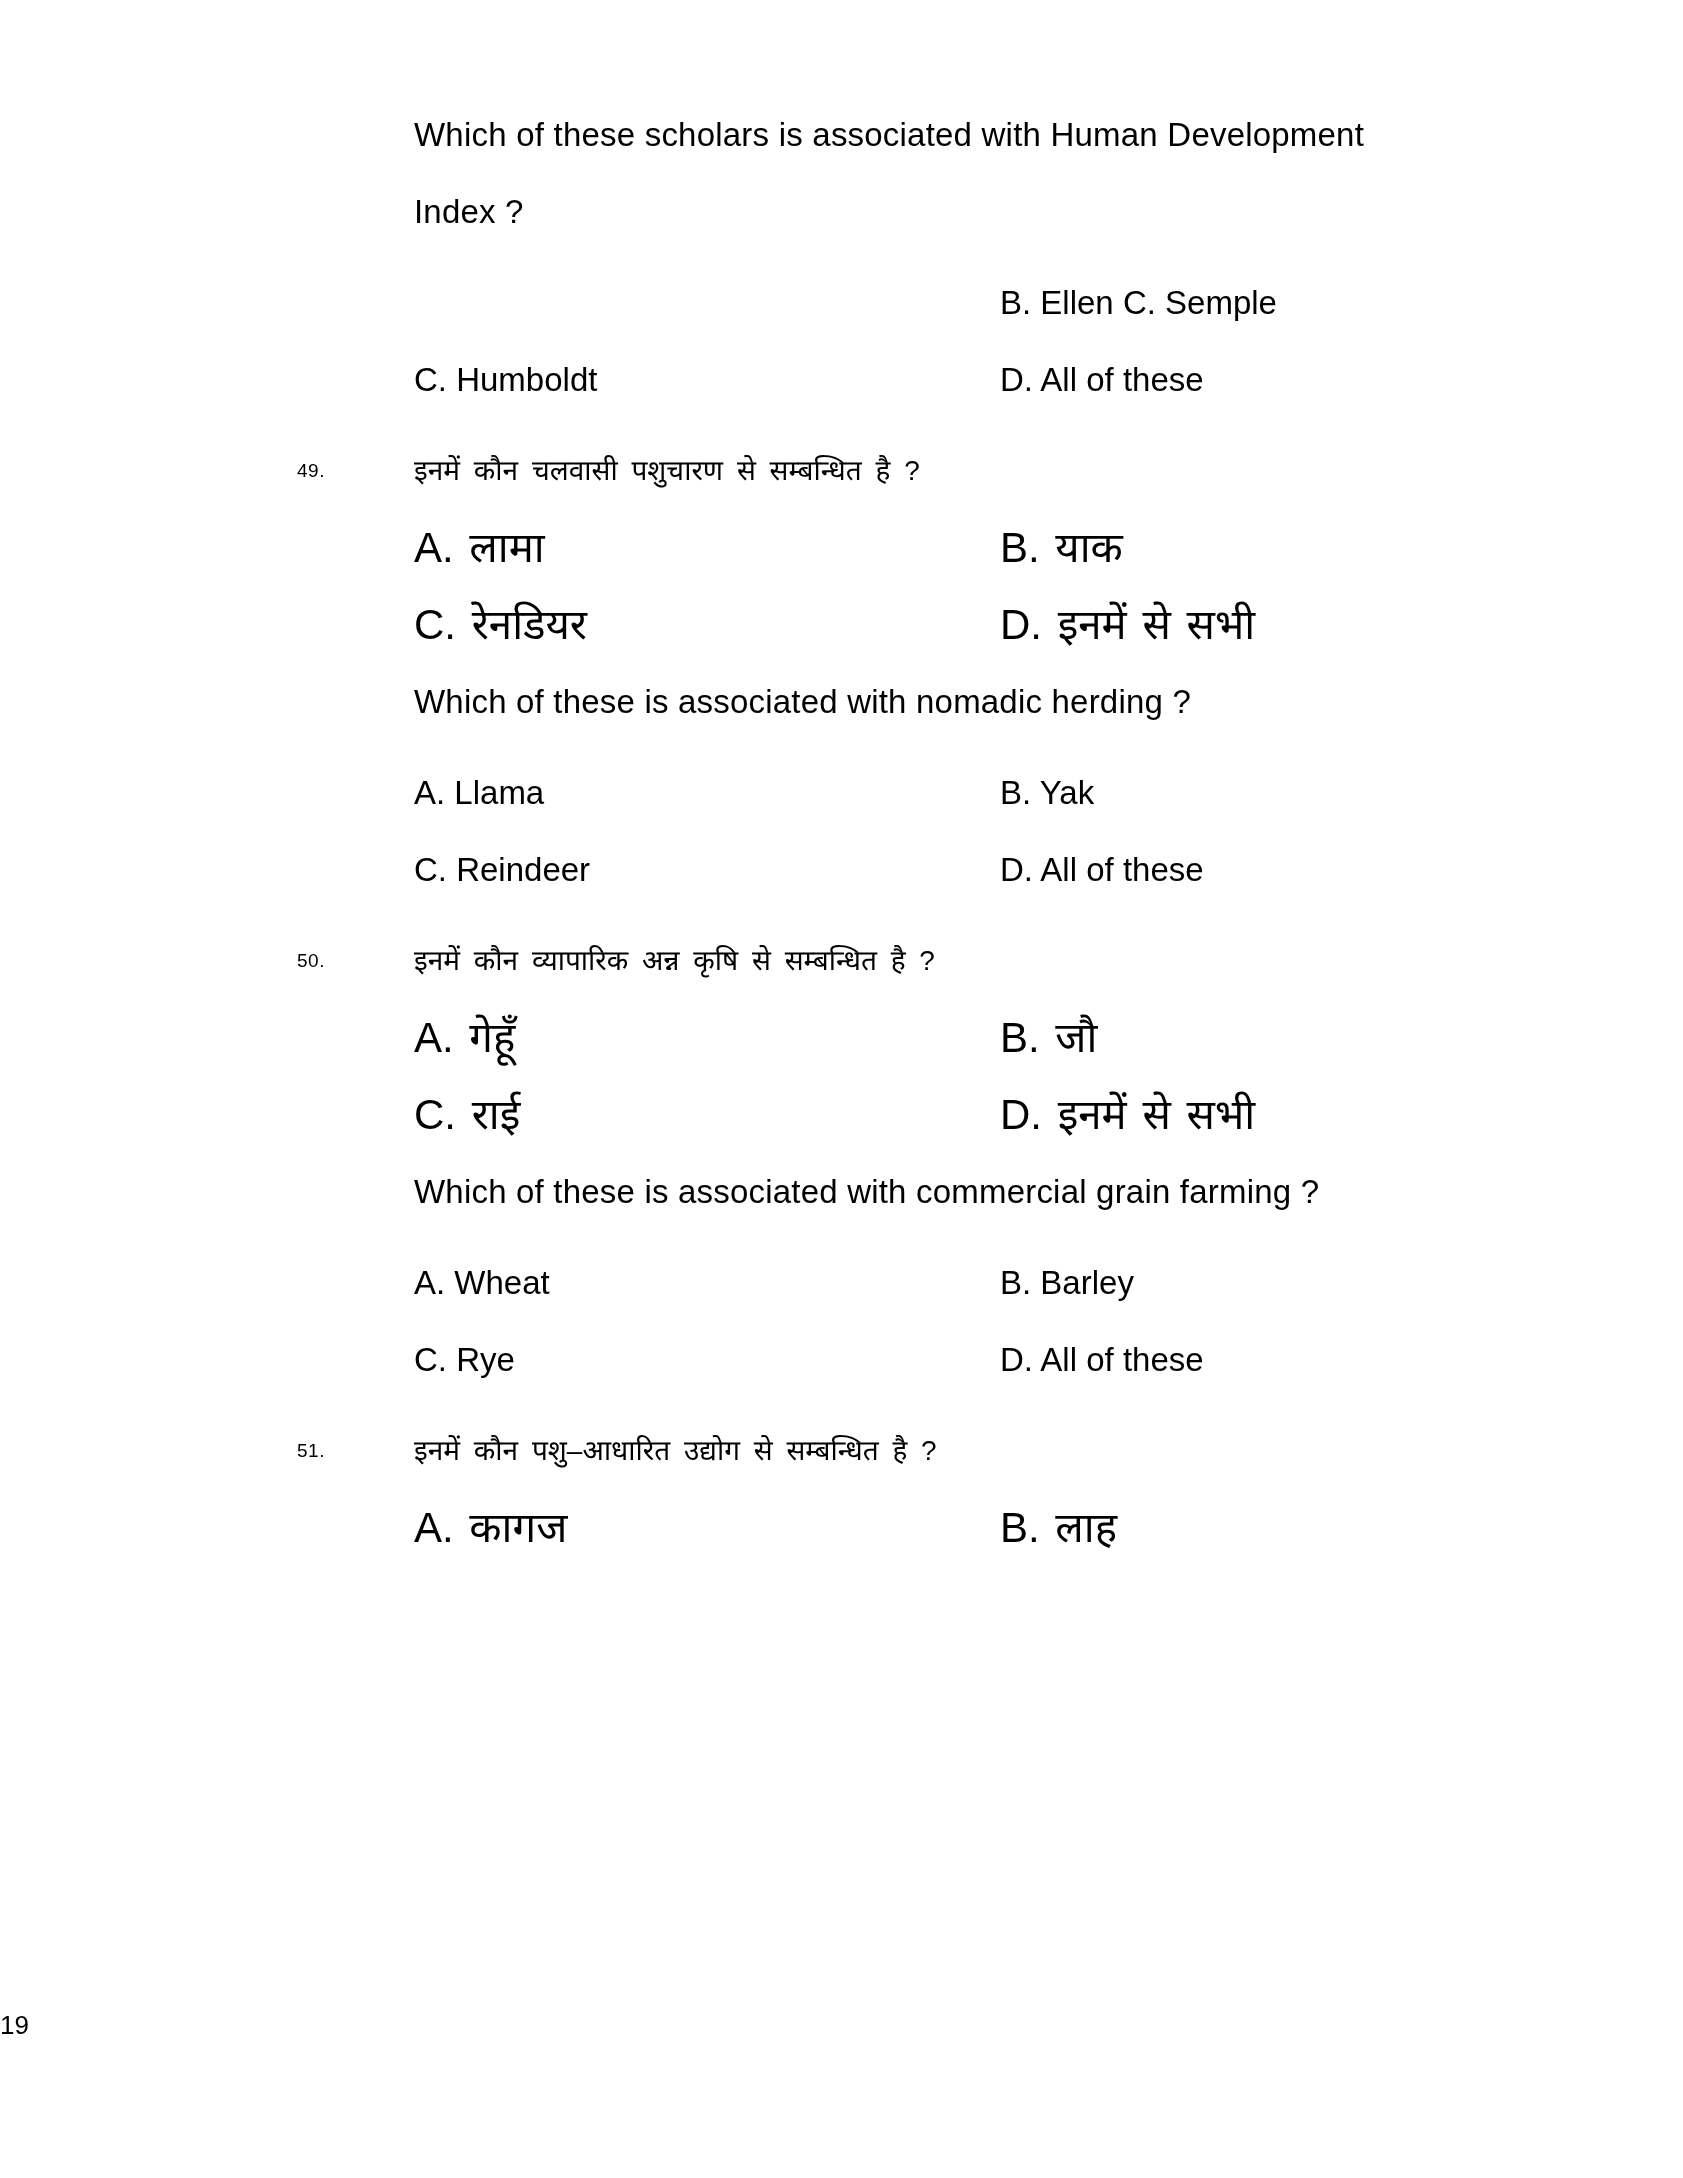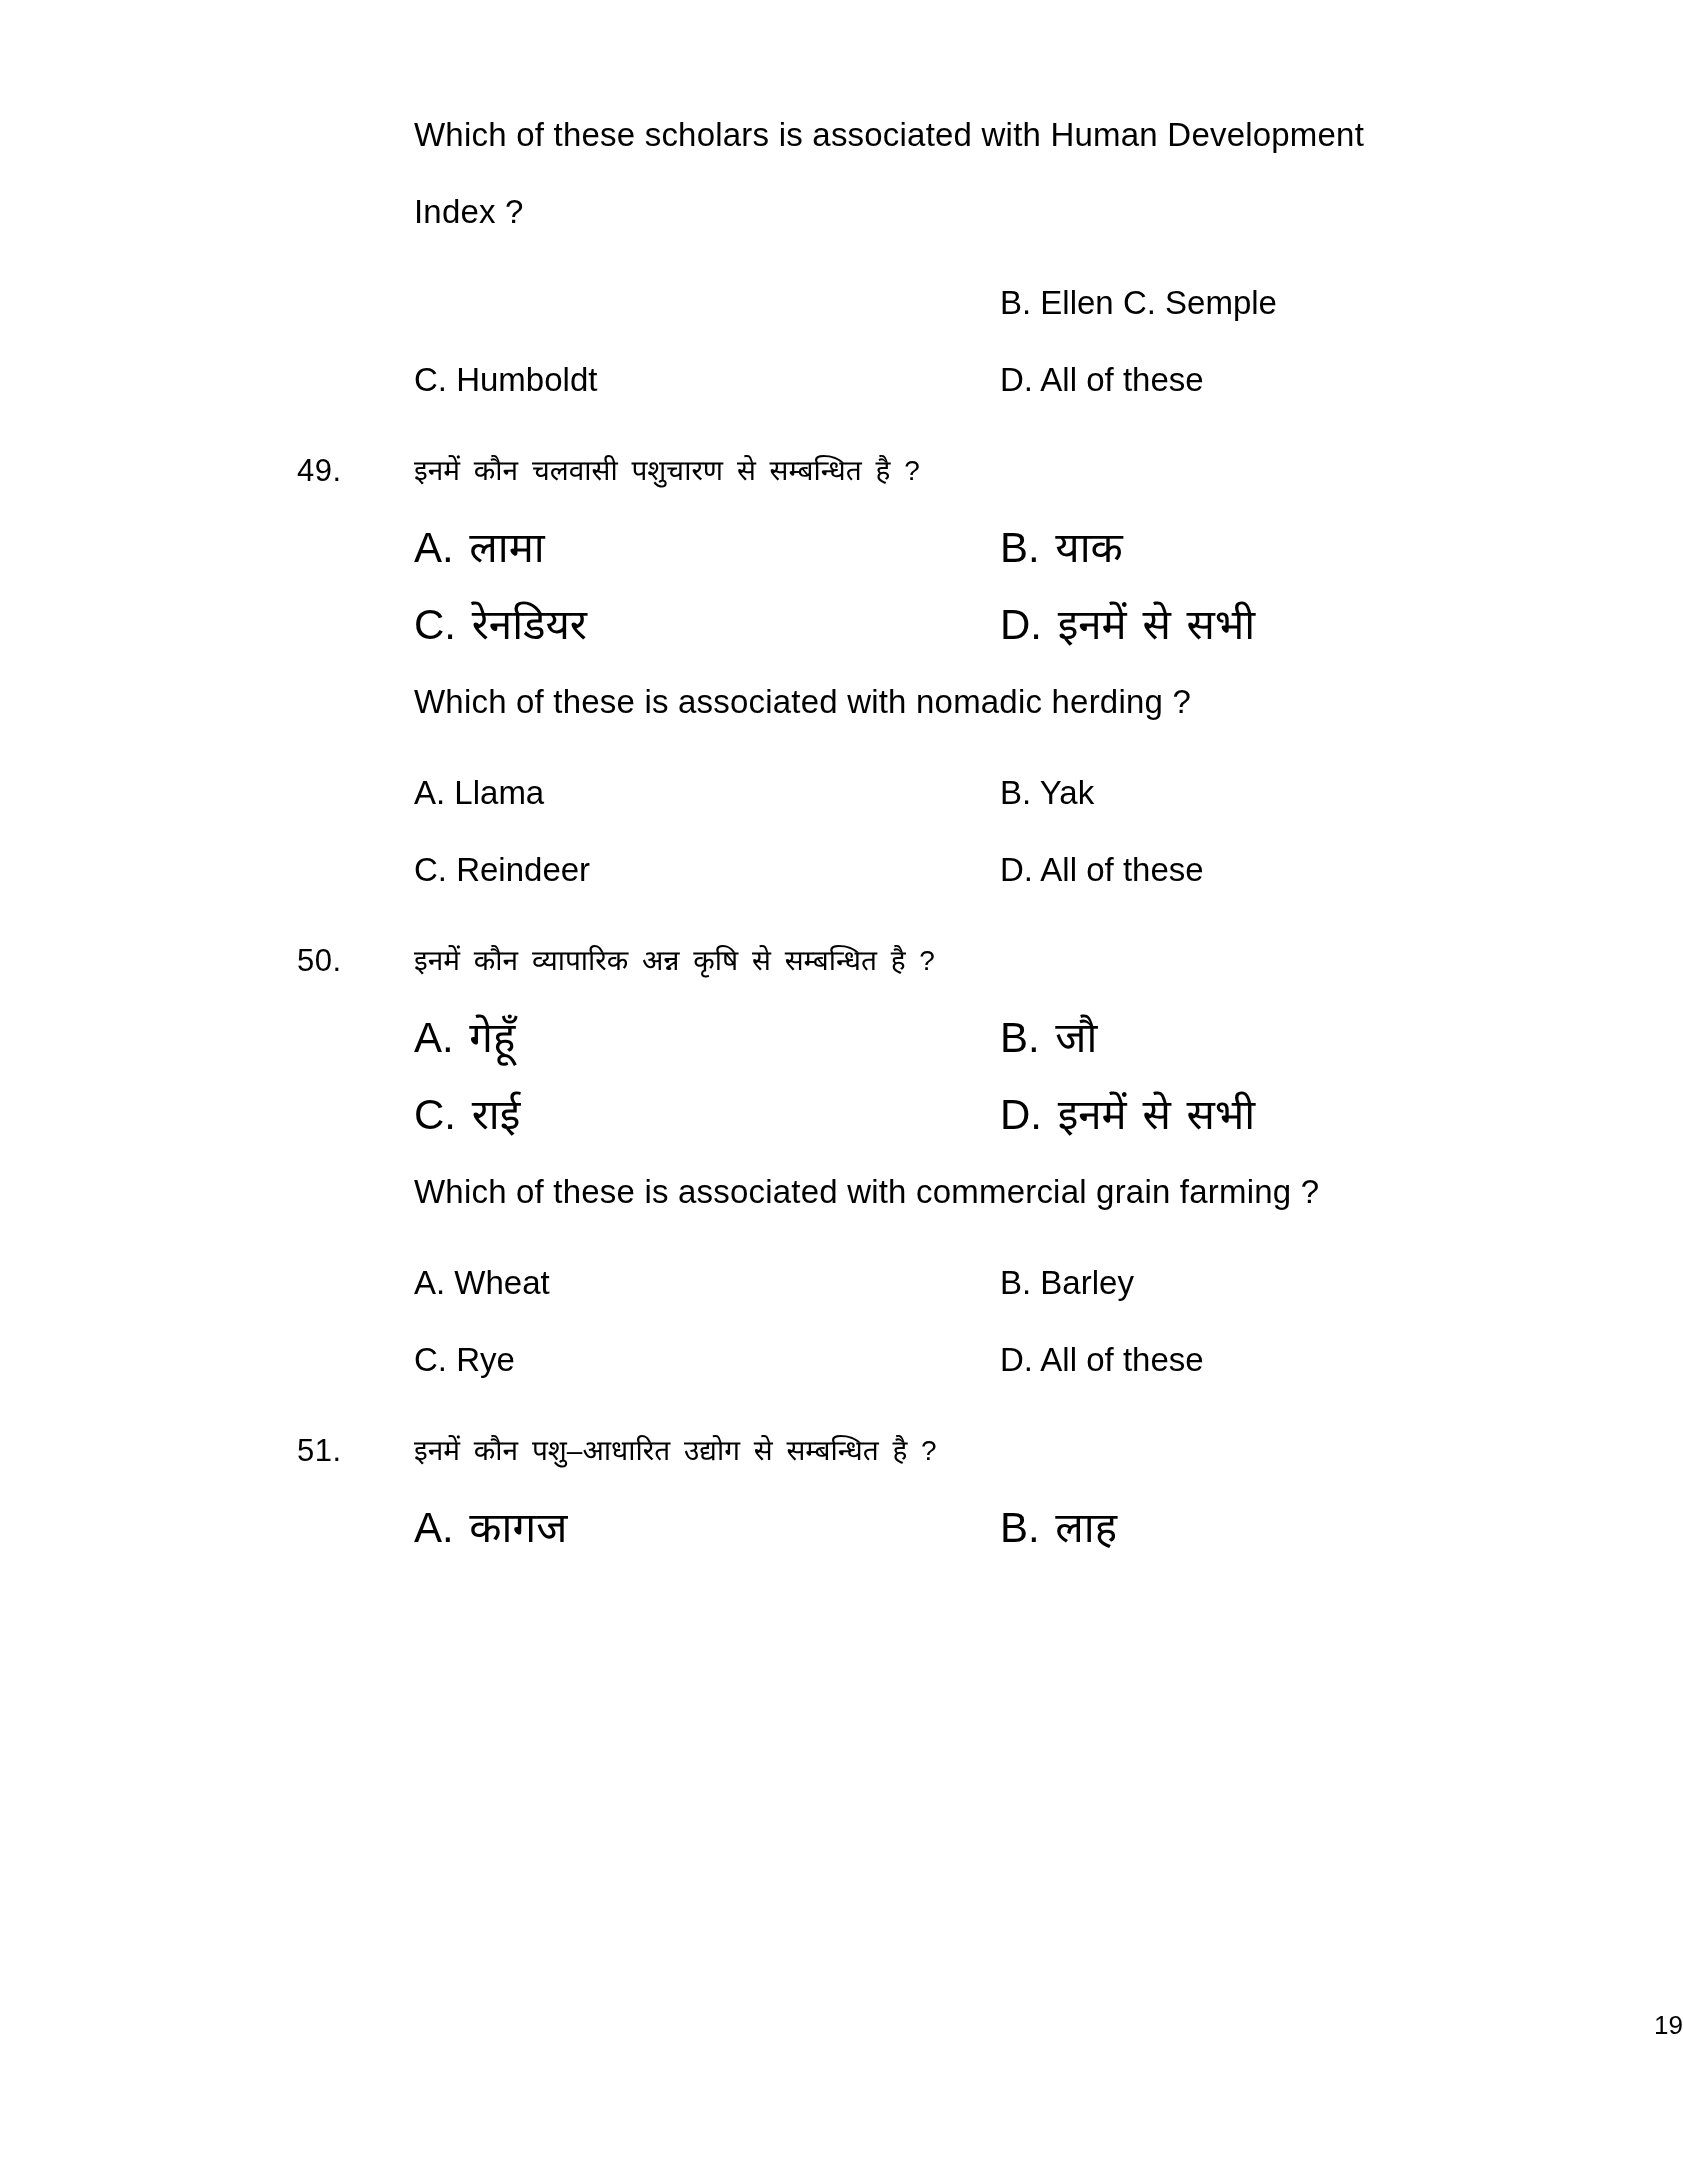--- a/index.html
+++ b/index.html
@@ -41,21 +41,21 @@
     position: relative;
     width: 1683px;
     height: 77px;
   }
 
   .qnum {
     position: absolute;
     left: 297px;
     top: 0;
     width: 109px;
-    font-size: 31px;
+    font-size: 19px;
     line-height: 77px;
     letter-spacing: 0.5px;
     font-family: "Liberation Sans", sans-serif;
   }
 
   .stem-en {
     position: absolute;
     left: 414px;
     top: 0;
     width: 950px;
@@ -103,21 +103,21 @@
   .opt-left.hi, .opt-right.hi {
     font-size: 42px;
     word-spacing: 4px;
   }
 
   .pagenum {
     position: absolute;
     left: 0;
     top: 2010px;
     width: 1683px;
-    text-align: right;
+    text-align: left;
     font-size: 26px;
     font-family: "Liberation Sans", sans-serif;
   }
 
   .spacer-sm { height: 14px; }
 </style>
 </head>
 <body>
 
 <div class="page">

